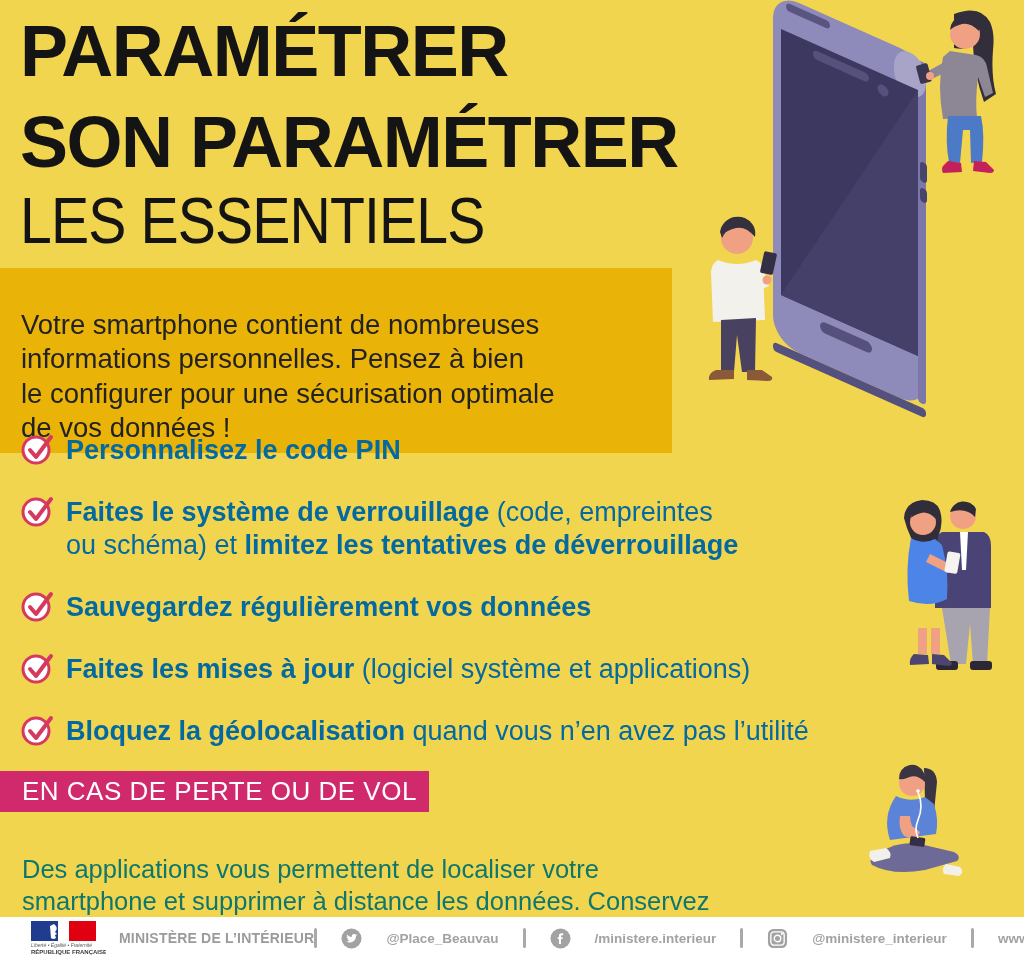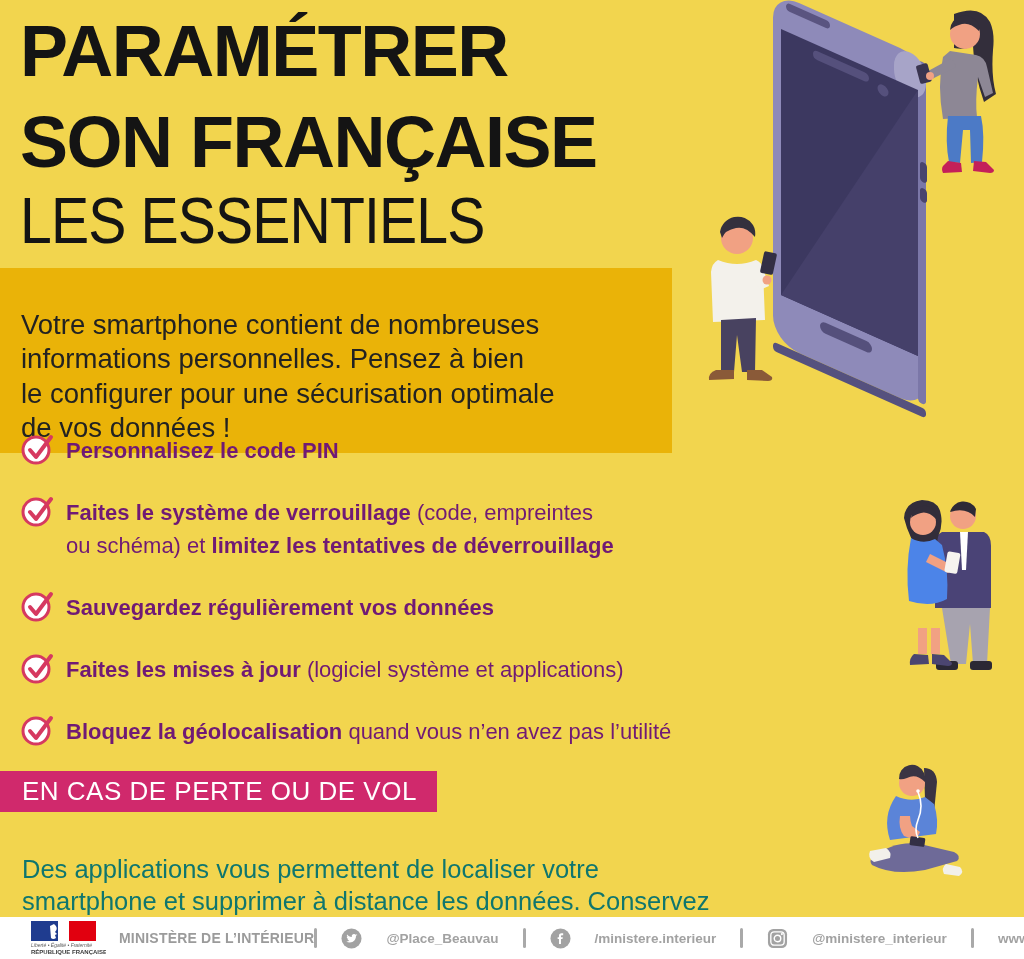--- a/index.html
+++ b/index.html
@@ -15,26 +15,26 @@
   
   .intro-box{
     position:absolute; left:0; top:268px; width:672px; box-sizing:border-box;
     background:#eab308; padding:5px 8px 7px 21px;
     font-size:27.5px; line-height:34.5px; white-space:pre-line; color:#222;
   }
   
   .checklist{position:absolute; left:20px; top:434px; width:900px; margin:0; padding:0; list-style:none;}
   .check-item{display:flex; align-items:flex-start; margin-bottom:29px;}
   .check-icon{flex:0 0 auto; width:36px; height:36px; margin:-3px 10px 0 0;}
-  .check-text{font-size:22px; line-height:33px; white-space:pre-line; color:#701a75;}
+  .check-text{font-size:27px; line-height:33px; white-space:pre-line; color:#0369a1;}
   .b{font-weight:700;}
   
   .alert-banner{
     position:absolute; left:0; top:771px; height:41px; box-sizing:border-box;
-    background:#D0296C; color:#FFFFFF; padding:0 20px 0 22px;
+    background:#D0296C; color:#FFFFFF; padding:0 12px 0 22px;
     font-size:26px; font-weight:400; line-height:41px; letter-spacing:0.5px; white-space:nowrap;
   }
   .alert-body{
     position:absolute; left:22px; top:820px; width:720px;
     font-size:25.5px; line-height:32.5px; white-space:pre-line; color:#0f766e;
   }
   
   .footer{
     position:absolute; left:0; bottom:0; width:1024px; height:42px; background:#FFFFFF;
     display:flex; align-items:center; box-sizing:border-box;
@@ -53,21 +53,21 @@
   .illus-couple{left:878px; top:496px;}
   .illus-sitting{left:858px; top:758px;}
 </style>
 </head>
 <body>
 
 <div class="poster">
 
   <div class="title-block">
     <div class="title-line">PARAMÉTRER</div>
-    <div class="title-line">SON FRANÇAISE</div>
+    <div class="title-line">SON PARAMÉTRER</div>
     <div class="subtitle">LES ESSENTIELS</div>
   </div>
 
   <svg class="illus illus-phone" width="340" height="455" viewBox="0 0 340 455">
     <g transform="skewY(24)">
       <rect x="93" y="-50" width="153" height="350" rx="26" fill="#8E8AB9"></rect>
       <rect x="238" y="-46" width="8" height="342" rx="4" fill="#7B77A8"></rect>
       <rect x="214" y="-50" width="32" height="44" rx="20" fill="#A7A4C8"></rect>
       <rect x="101" y="-16" width="137" height="266" fill="#3C3860"></rect>
       <polygon points="101,250 238,-16 238,250" fill="#45406A"></polygon>

